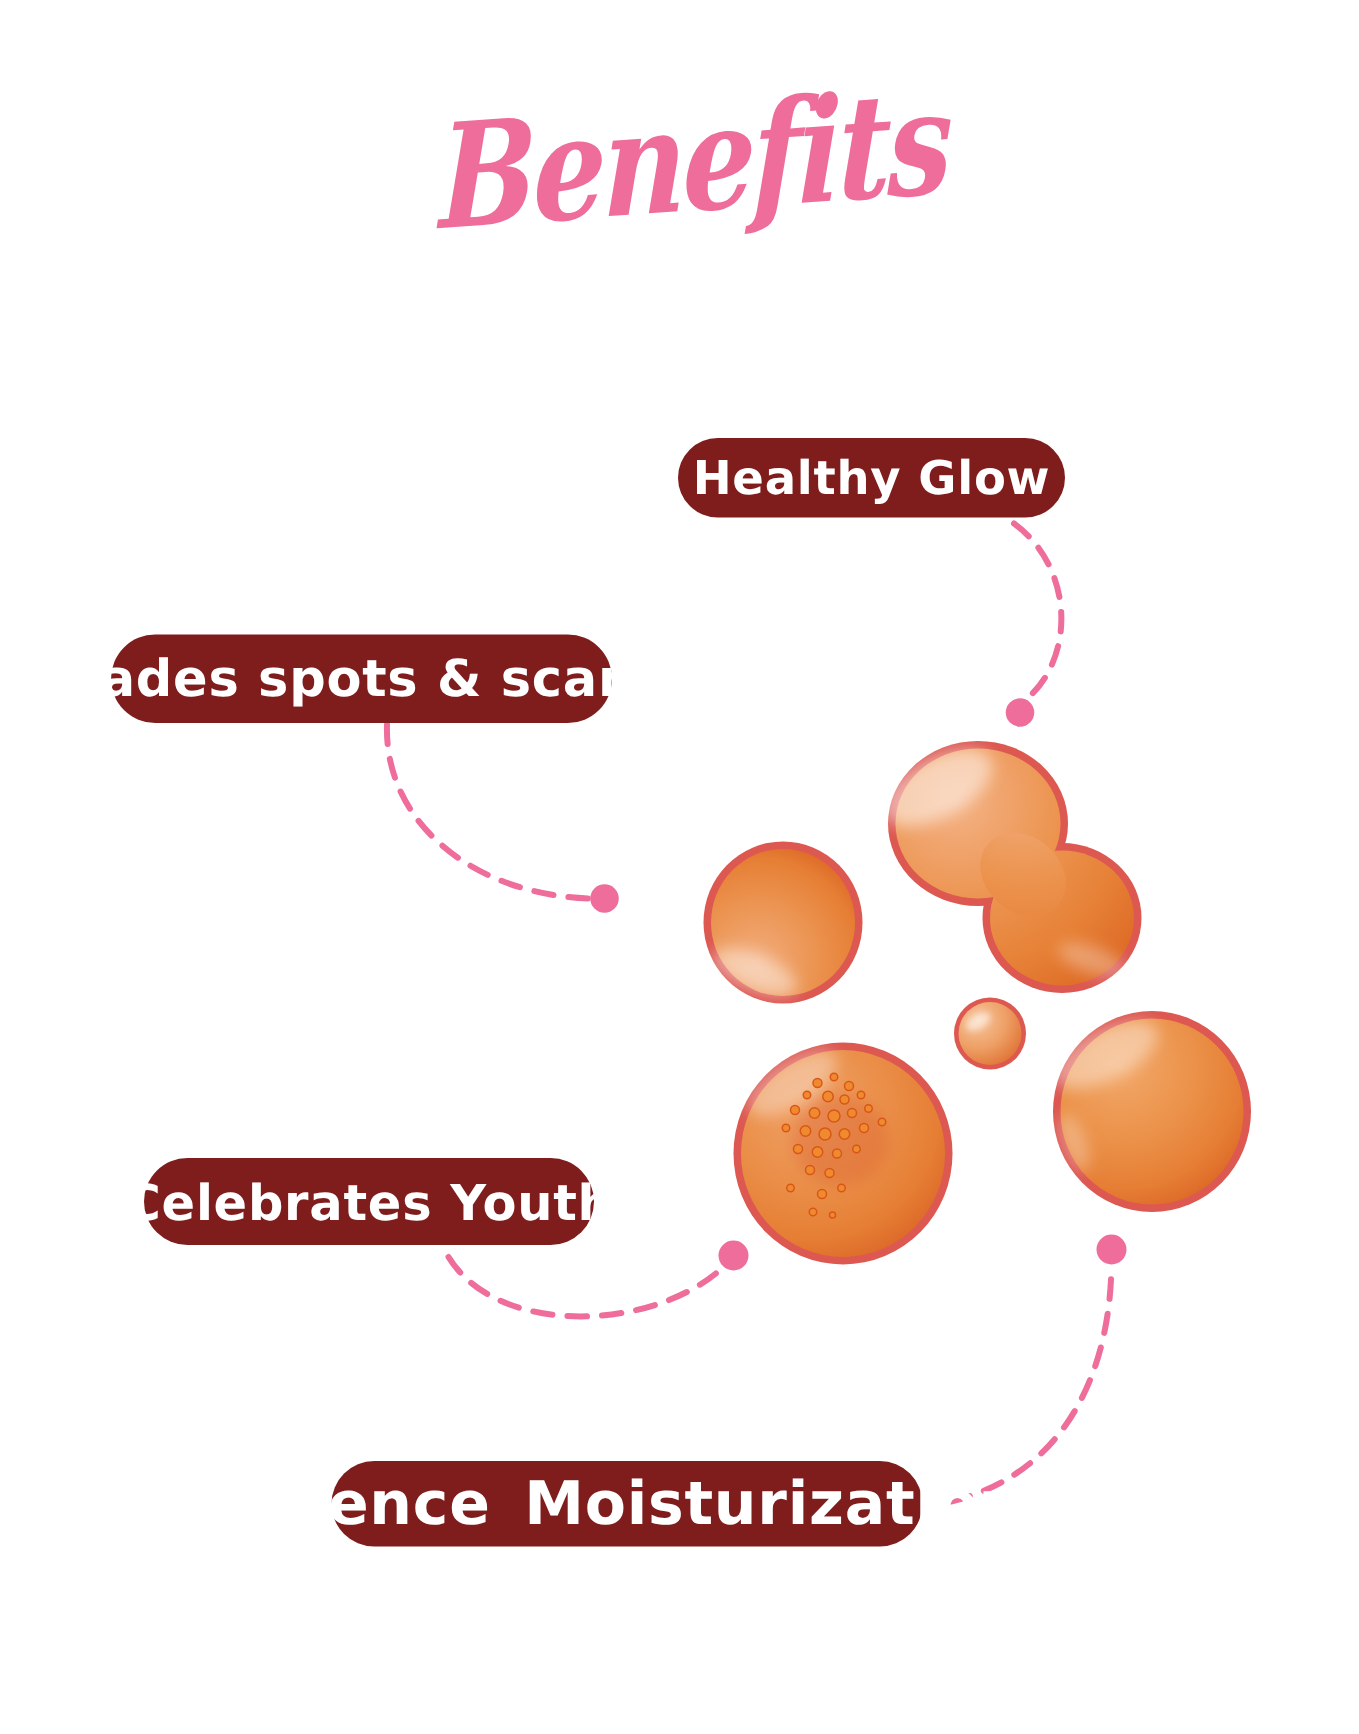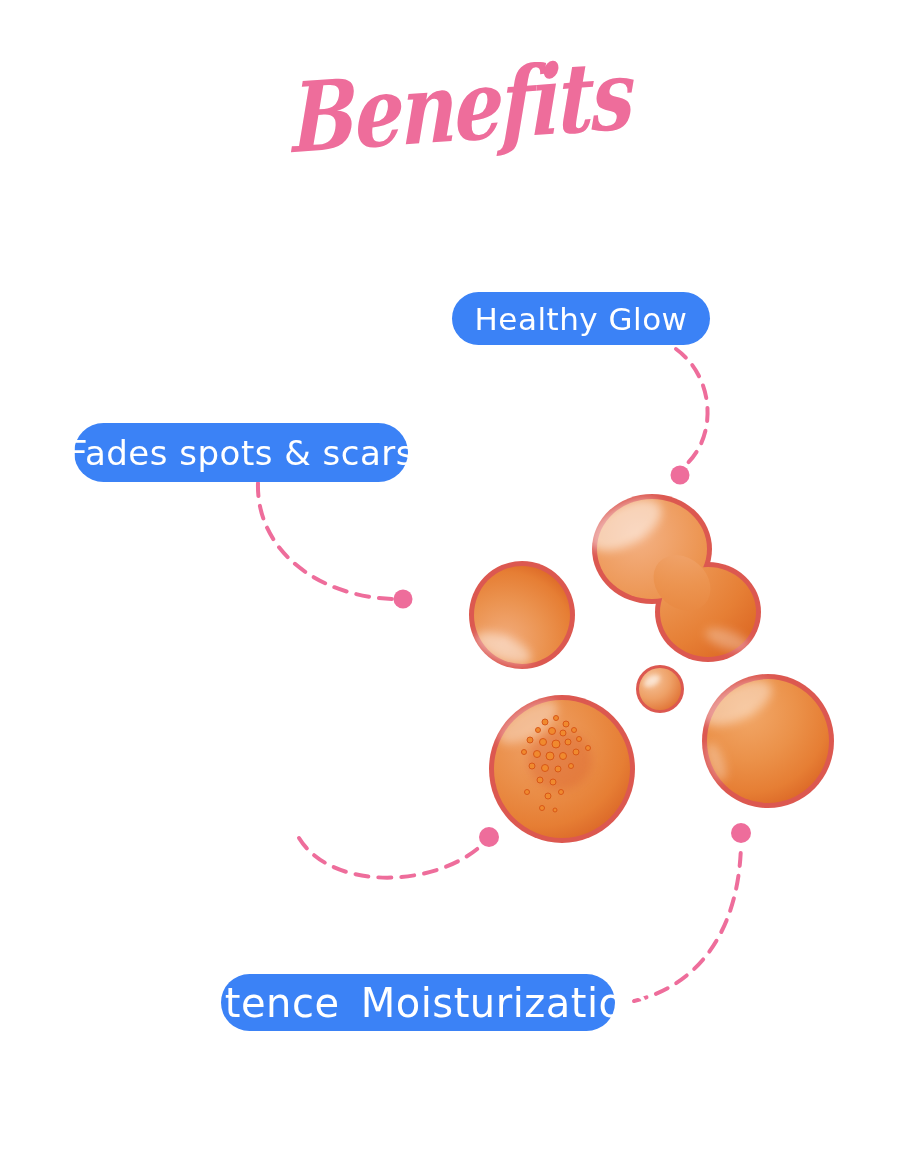--- a/index.html
+++ b/index.html
@@ -37,27 +37,27 @@
     font-weight: bold;
     font-size: 96px;
     color: #EE6D9B;
     transform: rotate(-4deg) scaleX(0.8) skewX(-6deg);
     white-space: nowrap;
     letter-spacing: -3px;
     line-height: 1;
   }
   .pill {
     position: absolute;
-    background: #3b82f6;
+    background: #7f1d1d;
     color: #ffffff;
     border-radius: 60px;
     display: flex;
     align-items: center;
     justify-content: center;
-    font-weight: normal;
+    font-weight: bold;
     white-space: nowrap;
     letter-spacing: 0.5px;
   }
   .pill-healthy   { left: 452px; top: 292px; width: 258px; height: 53px; font-size: 31px; }
   .pill-fades     { left:  74px; top: 423px; width: 334px; height: 59px; font-size: 34px; }
   .pill-youth     { left:  96px; top: 772px; width: 300px; height: 58px; font-size: 33px; }
   .pill-moisture  { left: 221px; top: 974px; width: 394px; height: 57px; font-size: 40px; word-spacing: 8px; }
 </style>
 </head>
 <body>
@@ -199,18 +199,21 @@
   <div class="title">Benefits</div>
 
   <div class="pill pill-healthy">
     <span>Healthy Glow</span>
   </div>
 
   <div class="pill pill-fades">
     <span>Fades spots &amp; scars</span>
   </div>
 
+  <div class="pill pill-youth">
+    <span>Celebrates Youth</span>
+  </div>
 
   <div class="pill pill-moisture">
     <span>Intence Moisturization</span>
   </div>
 
 </div>
 
 </body></html>

